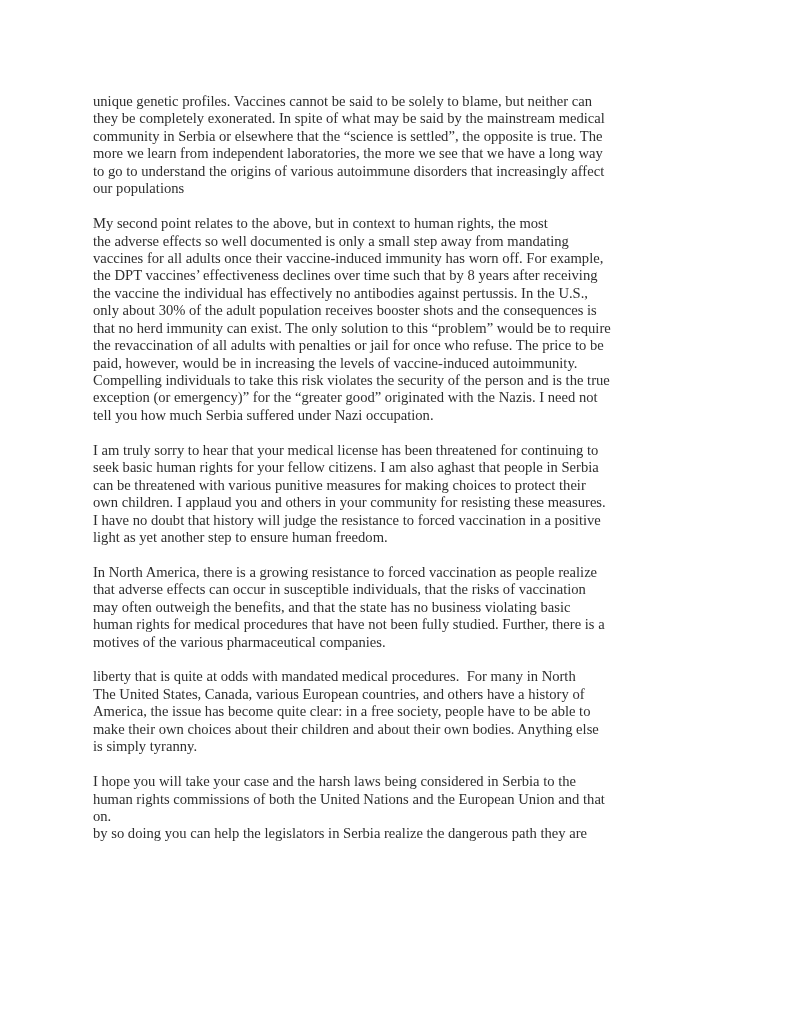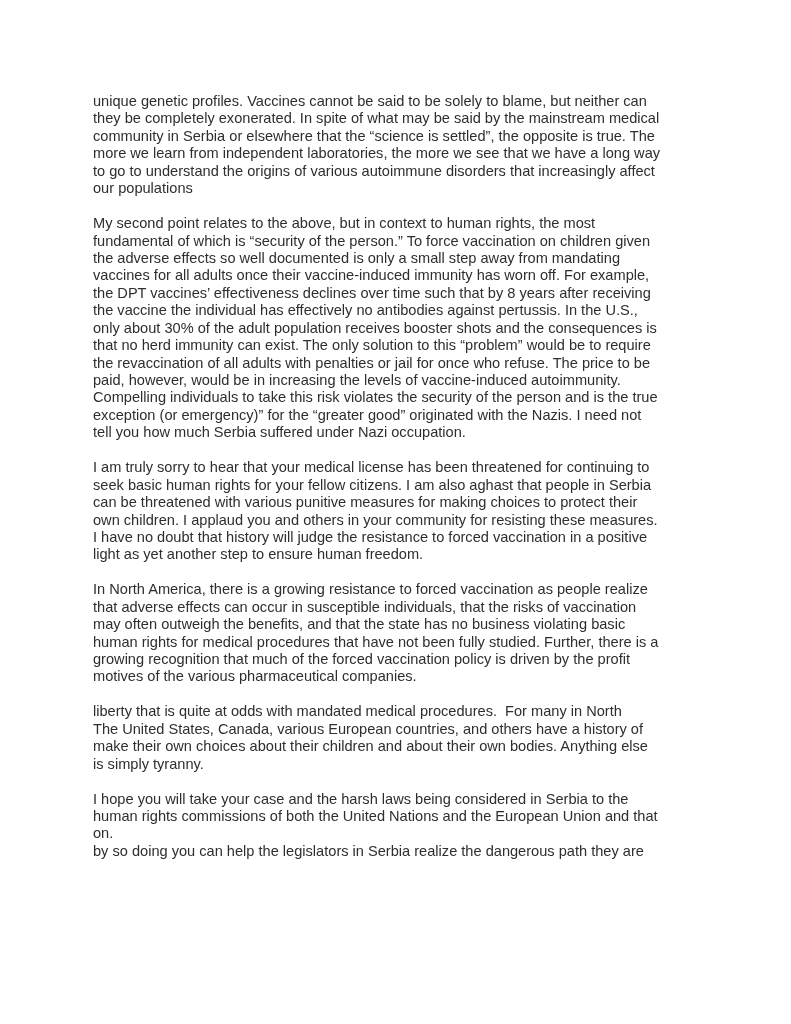--- a/index.html
+++ b/index.html
@@ -11,21 +11,21 @@
     width: 791px;
     height: 1024px;
     position: relative;
     overflow: hidden;
   }
   .page {
     position: absolute;
     left: 93px;
     top: 93px;
     width: 620px;
-    font-family: Liberation Sans, sans-serif;
+    font-family: Liberation Serif, serif;
     font-size: 14.6px;
     line-height: 17.45px;
     color: #2e2e2e;
   }
   .line {
     display: block;
     white-space: pre;
     height: 17.45px;
   }
   .para {
@@ -42,21 +42,20 @@
     <span class="line">unique genetic profiles. Vaccines cannot be said to be solely to blame, but neither can</span>
     <span class="line">they be completely exonerated. In spite of what may be said by the mainstream medical</span>
     <span class="line">community in Serbia or elsewhere that the “science is settled”, the opposite is true. The</span>
     <span class="line">more we learn from independent laboratories, the more we see that we have a long way</span>
     <span class="line">to go to understand the origins of various autoimmune disorders that increasingly affect</span>
     <span class="line">our populations</span>
   </div>
 
   <div class="para">
     <span class="line">My second point relates to the above, but in context to human rights, the most</span>
-    <span class="line">fundamental of which is “security of the person.” To force vaccination on children given</span>
     <span class="line">the adverse effects so well documented is only a small step away from mandating</span>
     <span class="line">vaccines for all adults once their vaccine-induced immunity has worn off. For example,</span>
     <span class="line">the DPT vaccines’ effectiveness declines over time such that by 8 years after receiving</span>
     <span class="line">the vaccine the individual has effectively no antibodies against pertussis. In the U.S.,</span>
     <span class="line">only about 30% of the adult population receives booster shots and the consequences is</span>
     <span class="line">that no herd immunity can exist. The only solution to this “problem” would be to require</span>
     <span class="line">the revaccination of all adults with penalties or jail for once who refuse. The price to be</span>
     <span class="line">paid, however, would be in increasing the levels of vaccine-induced autoimmunity.</span>
     <span class="line">Compelling individuals to take this risk violates the security of the person and is the true</span>
     <span class="line">exception (or emergency)” for the “greater good” originated with the Nazis. I need not</span>
@@ -70,27 +69,27 @@
     <span class="line">own children. I applaud you and others in your community for resisting these measures.</span>
     <span class="line">I have no doubt that history will judge the resistance to forced vaccination in a positive</span>
     <span class="line">light as yet another step to ensure human freedom.</span>
   </div>
 
   <div class="para">
     <span class="line">In North America, there is a growing resistance to forced vaccination as people realize</span>
     <span class="line">that adverse effects can occur in susceptible individuals, that the risks of vaccination</span>
     <span class="line">may often outweigh the benefits, and that the state has no business violating basic</span>
     <span class="line">human rights for medical procedures that have not been fully studied. Further, there is a</span>
-    <span class="line">growing recognition that much of the forced vaccination policy is driven by the profit</span>
     <span class="line">motives of the various pharmaceutical companies.</span>
   </div>
 
   <div class="para">
     <span class="line">liberty that is quite at odds with mandated medical procedures.  For many in North</span>
     <span class="line">The United States, Canada, various European countries, and others have a history of</span>
+    <span class="line">America, the issue has become quite clear: in a free society, people have to be able to</span>
     <span class="line">make their own choices about their children and about their own bodies. Anything else</span>
     <span class="line">is simply tyranny.</span>
   </div>
 
   <div class="para">
     <span class="line">I hope you will take your case and the harsh laws being considered in Serbia to the</span>
     <span class="line">human rights commissions of both the United Nations and the European Union and that</span>
     <span class="line">on.</span>
     <span class="line">by so doing you can help the legislators in Serbia realize the dangerous path they are</span>
   </div>

